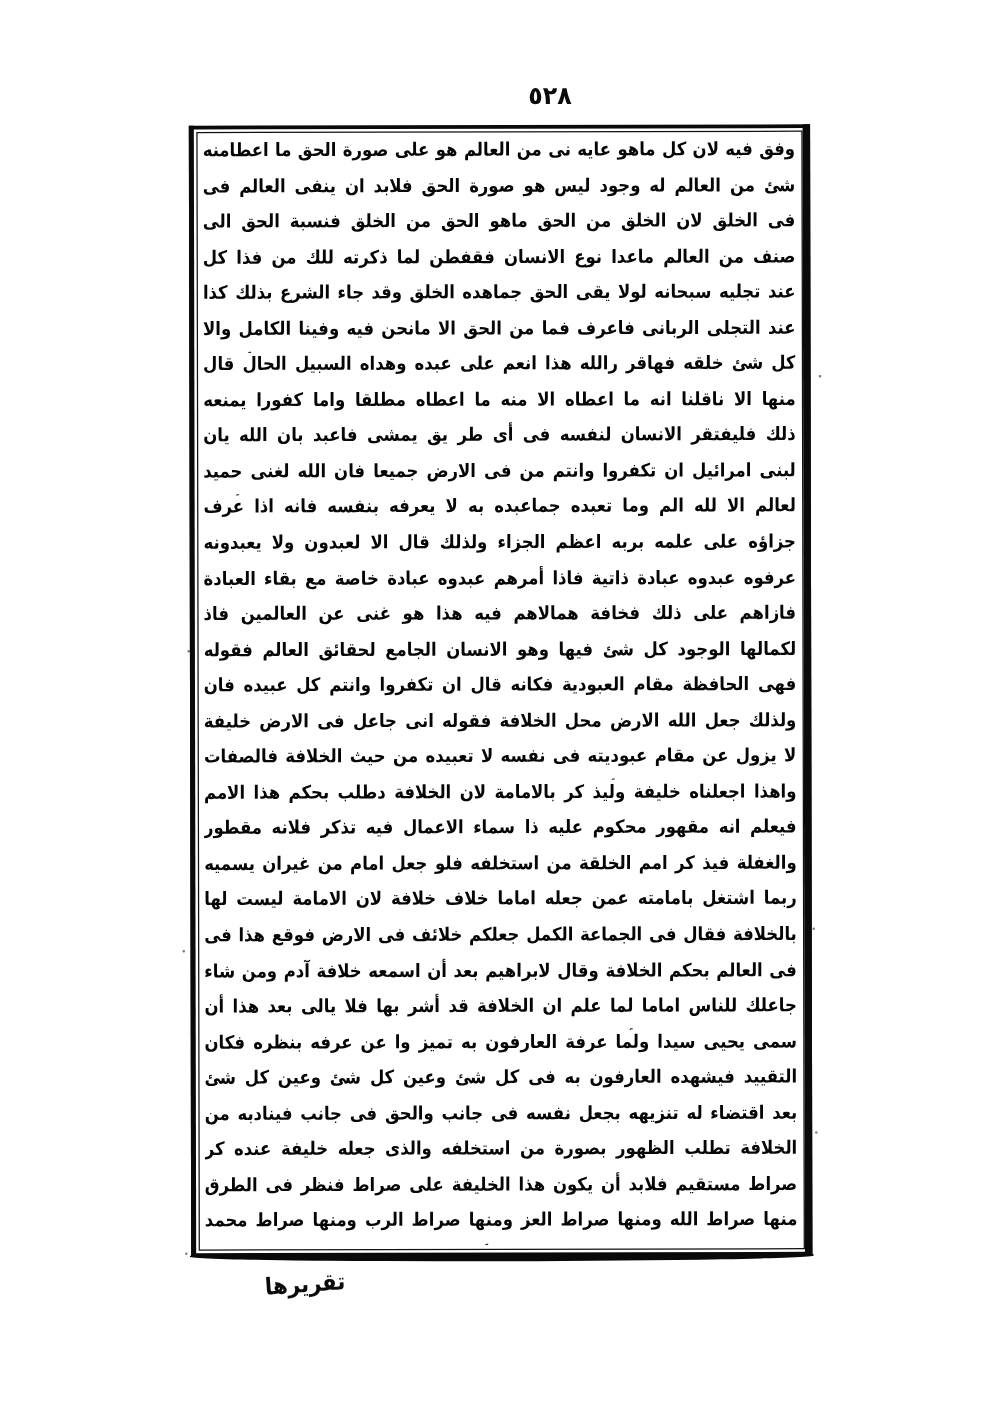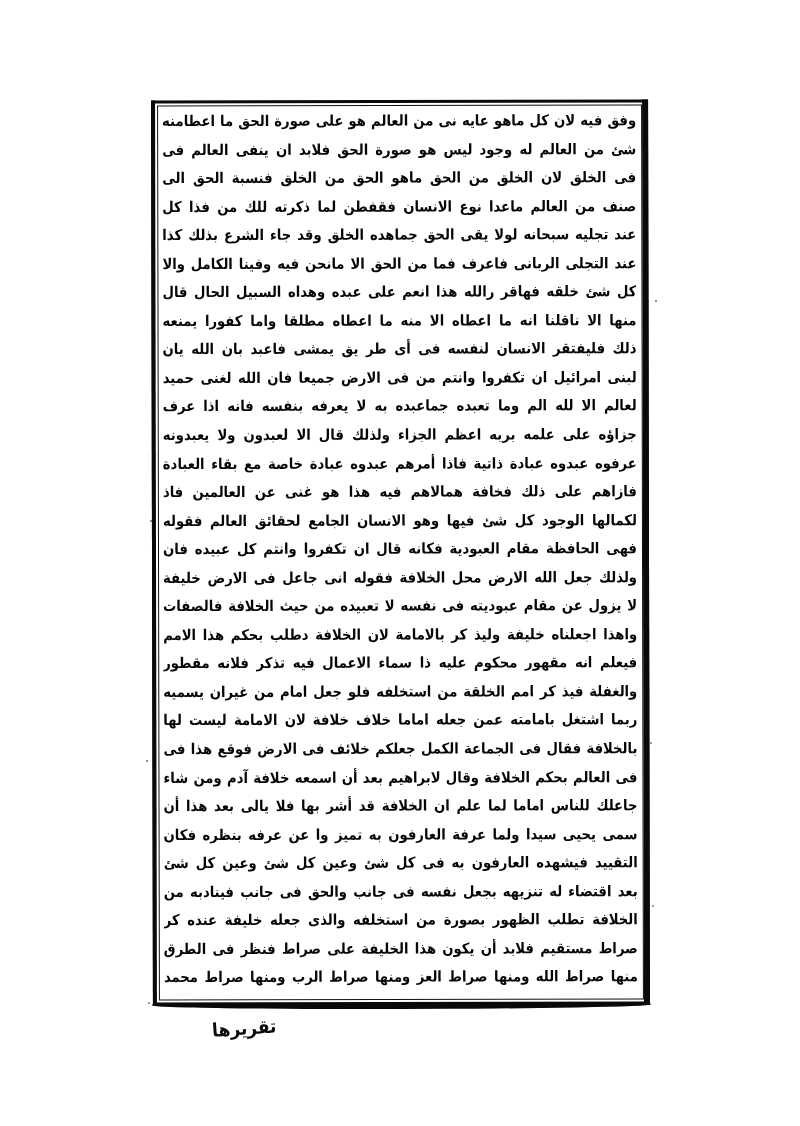--- a/index.html
+++ b/index.html
@@ -151,20 +151,23 @@
     background: #111;
     border-radius: 50%;
     opacity: .55;
   }
 </style>
 </head>
 <body>
 
 <div id="page-sheet">
 
+  <div id="folio">
+    <span class="folio-num">٥٢٨</span>
+  </div>
 
   <div id="text-frame">
     <div class="frame-edge-left"></div>
     <div class="frame-edge-bottom"></div>
 
     <div id="text-body">
 
     <div class="ms-line"><span class="ln">وفق فيه لان كل ماهو عايه نى من العالم هو على صورة الحق ما اعطامنه اذ لايصح ان يكون</span></div>
         <div class="ms-line"><span class="ln">شئ من العالم له وجود ليس هو صورة الحق فلابد ان ينفى العالم فى الحق اذا تجلى له ولا ينفى الحق</span></div>
         <div class="ms-line"><span class="ln">فى الخلق لان الخلق من الحق ماهو الحق من الخلق فنسبة الحق الى الخلق نسبة الانسان الى كل</span></div>

